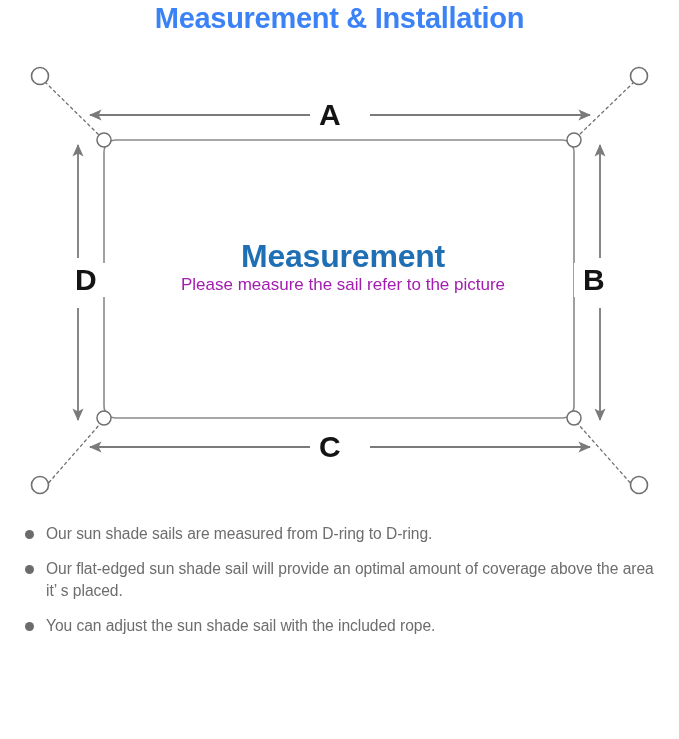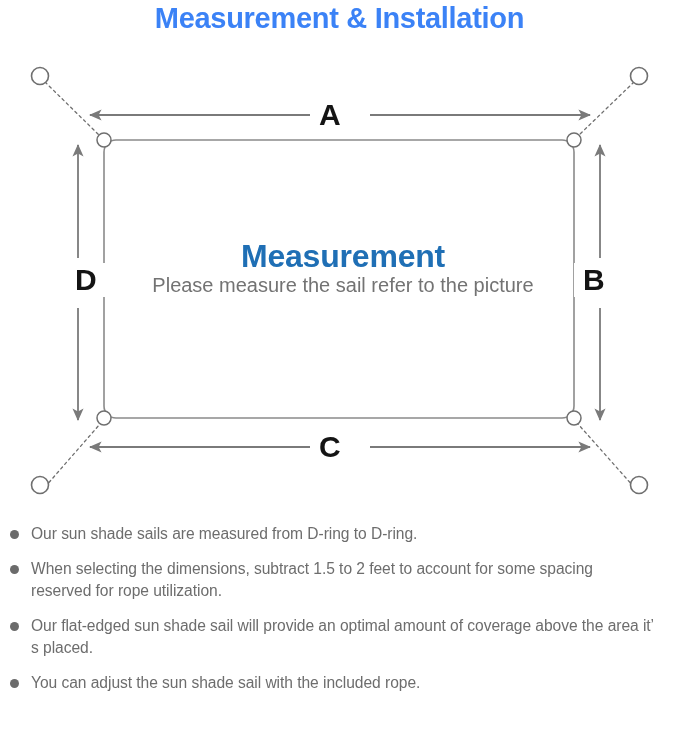--- a/index.html
+++ b/index.html
@@ -57,23 +57,23 @@
     font-family: "Liberation Sans", "DejaVu Sans", sans-serif;
     font-size: 32px;
     font-weight: bold;
     color: #1f6fb5;
     line-height: 30px;
     letter-spacing: -0.2px;
     white-space: nowrap;
   }
   .sail-caption .sail-sub {
     font-family: "Liberation Sans", "DejaVu Sans", sans-serif;
-    font-size: 20px;
+    font-size: 17px;
     font-weight: normal;
-    color: #737373;
+    color: #a21caf;
     line-height: 22px;
     margin-top: 3px;
     white-space: nowrap;
   }
 
   
   .dim-label {
     position: absolute;
     font-family: "Liberation Sans", "DejaVu Sans", sans-serif;
     font-size: 30px;
@@ -92,21 +92,21 @@
   
   .notes {
     position: absolute;
     left: 0;
     top: 523px;
     width: 679px;
   }
   .note-item {
     display: flex;
     align-items: flex-start;
-    padding: 0 22px 0 10px;
+    padding: 0 22px 0 25px;
     margin-bottom: 13px;
   }
   .note-bullet {
     flex: 0 0 auto;
     width: 9px;
     height: 9px;
     border-radius: 50%;
     background: #6b6b6b;
     margin-top: 7px;
     margin-right: 12px;
@@ -186,24 +186,20 @@
 </div>
 
 <div class="notes">
 
   <div class="note-item">
     <span class="note-bullet"></span>
     <span class="note-text">Our sun shade sails are measured from D-ring to D-ring.</span>
   </div>
 
 
-  <div class="note-item">
-    <span class="note-bullet"></span>
-    <span class="note-text">When selecting the dimensions, subtract 1.5 to 2 feet to account for some spacing reserved for rope utilization.</span>
-  </div>
 
   <div class="note-item">
     <span class="note-bullet"></span>
     <span class="note-text">Our flat-edged sun shade sail will provide an optimal amount of coverage above the area it’  s placed.</span>
   </div>
 
   <div class="note-item">
     <span class="note-bullet"></span>
     <span class="note-text">You can adjust the sun shade sail with the included rope.</span>
   </div>

